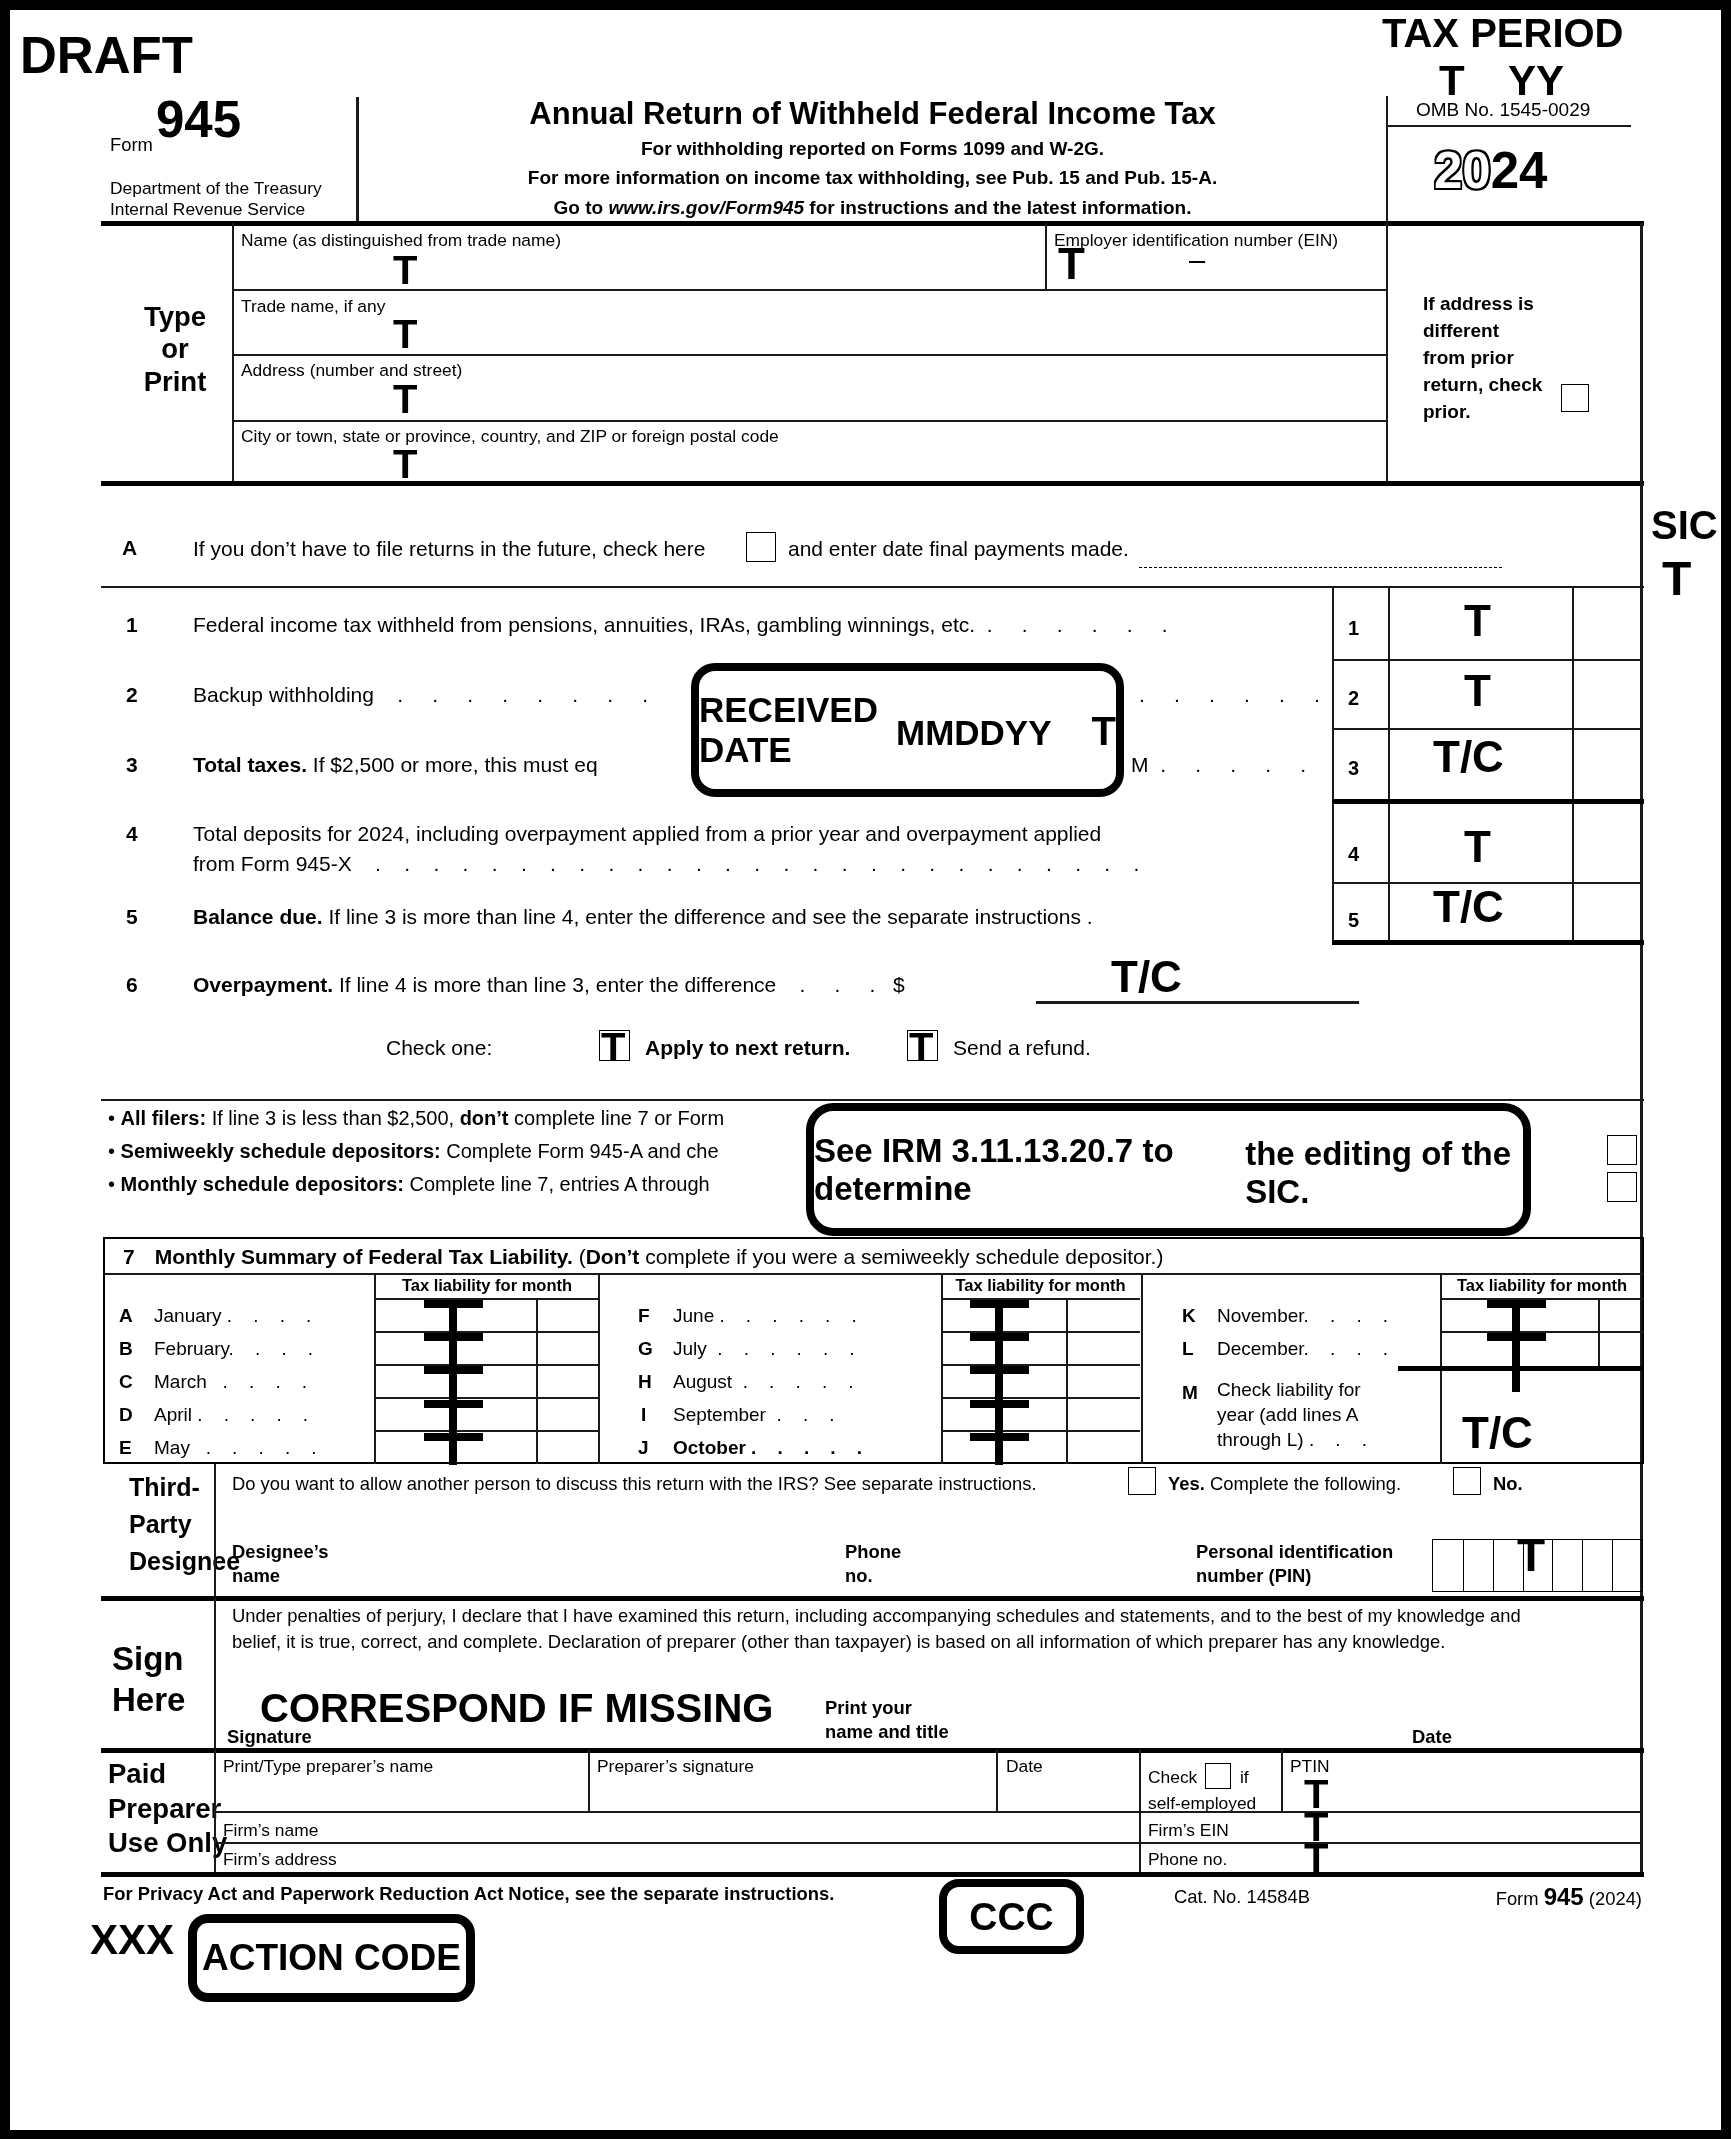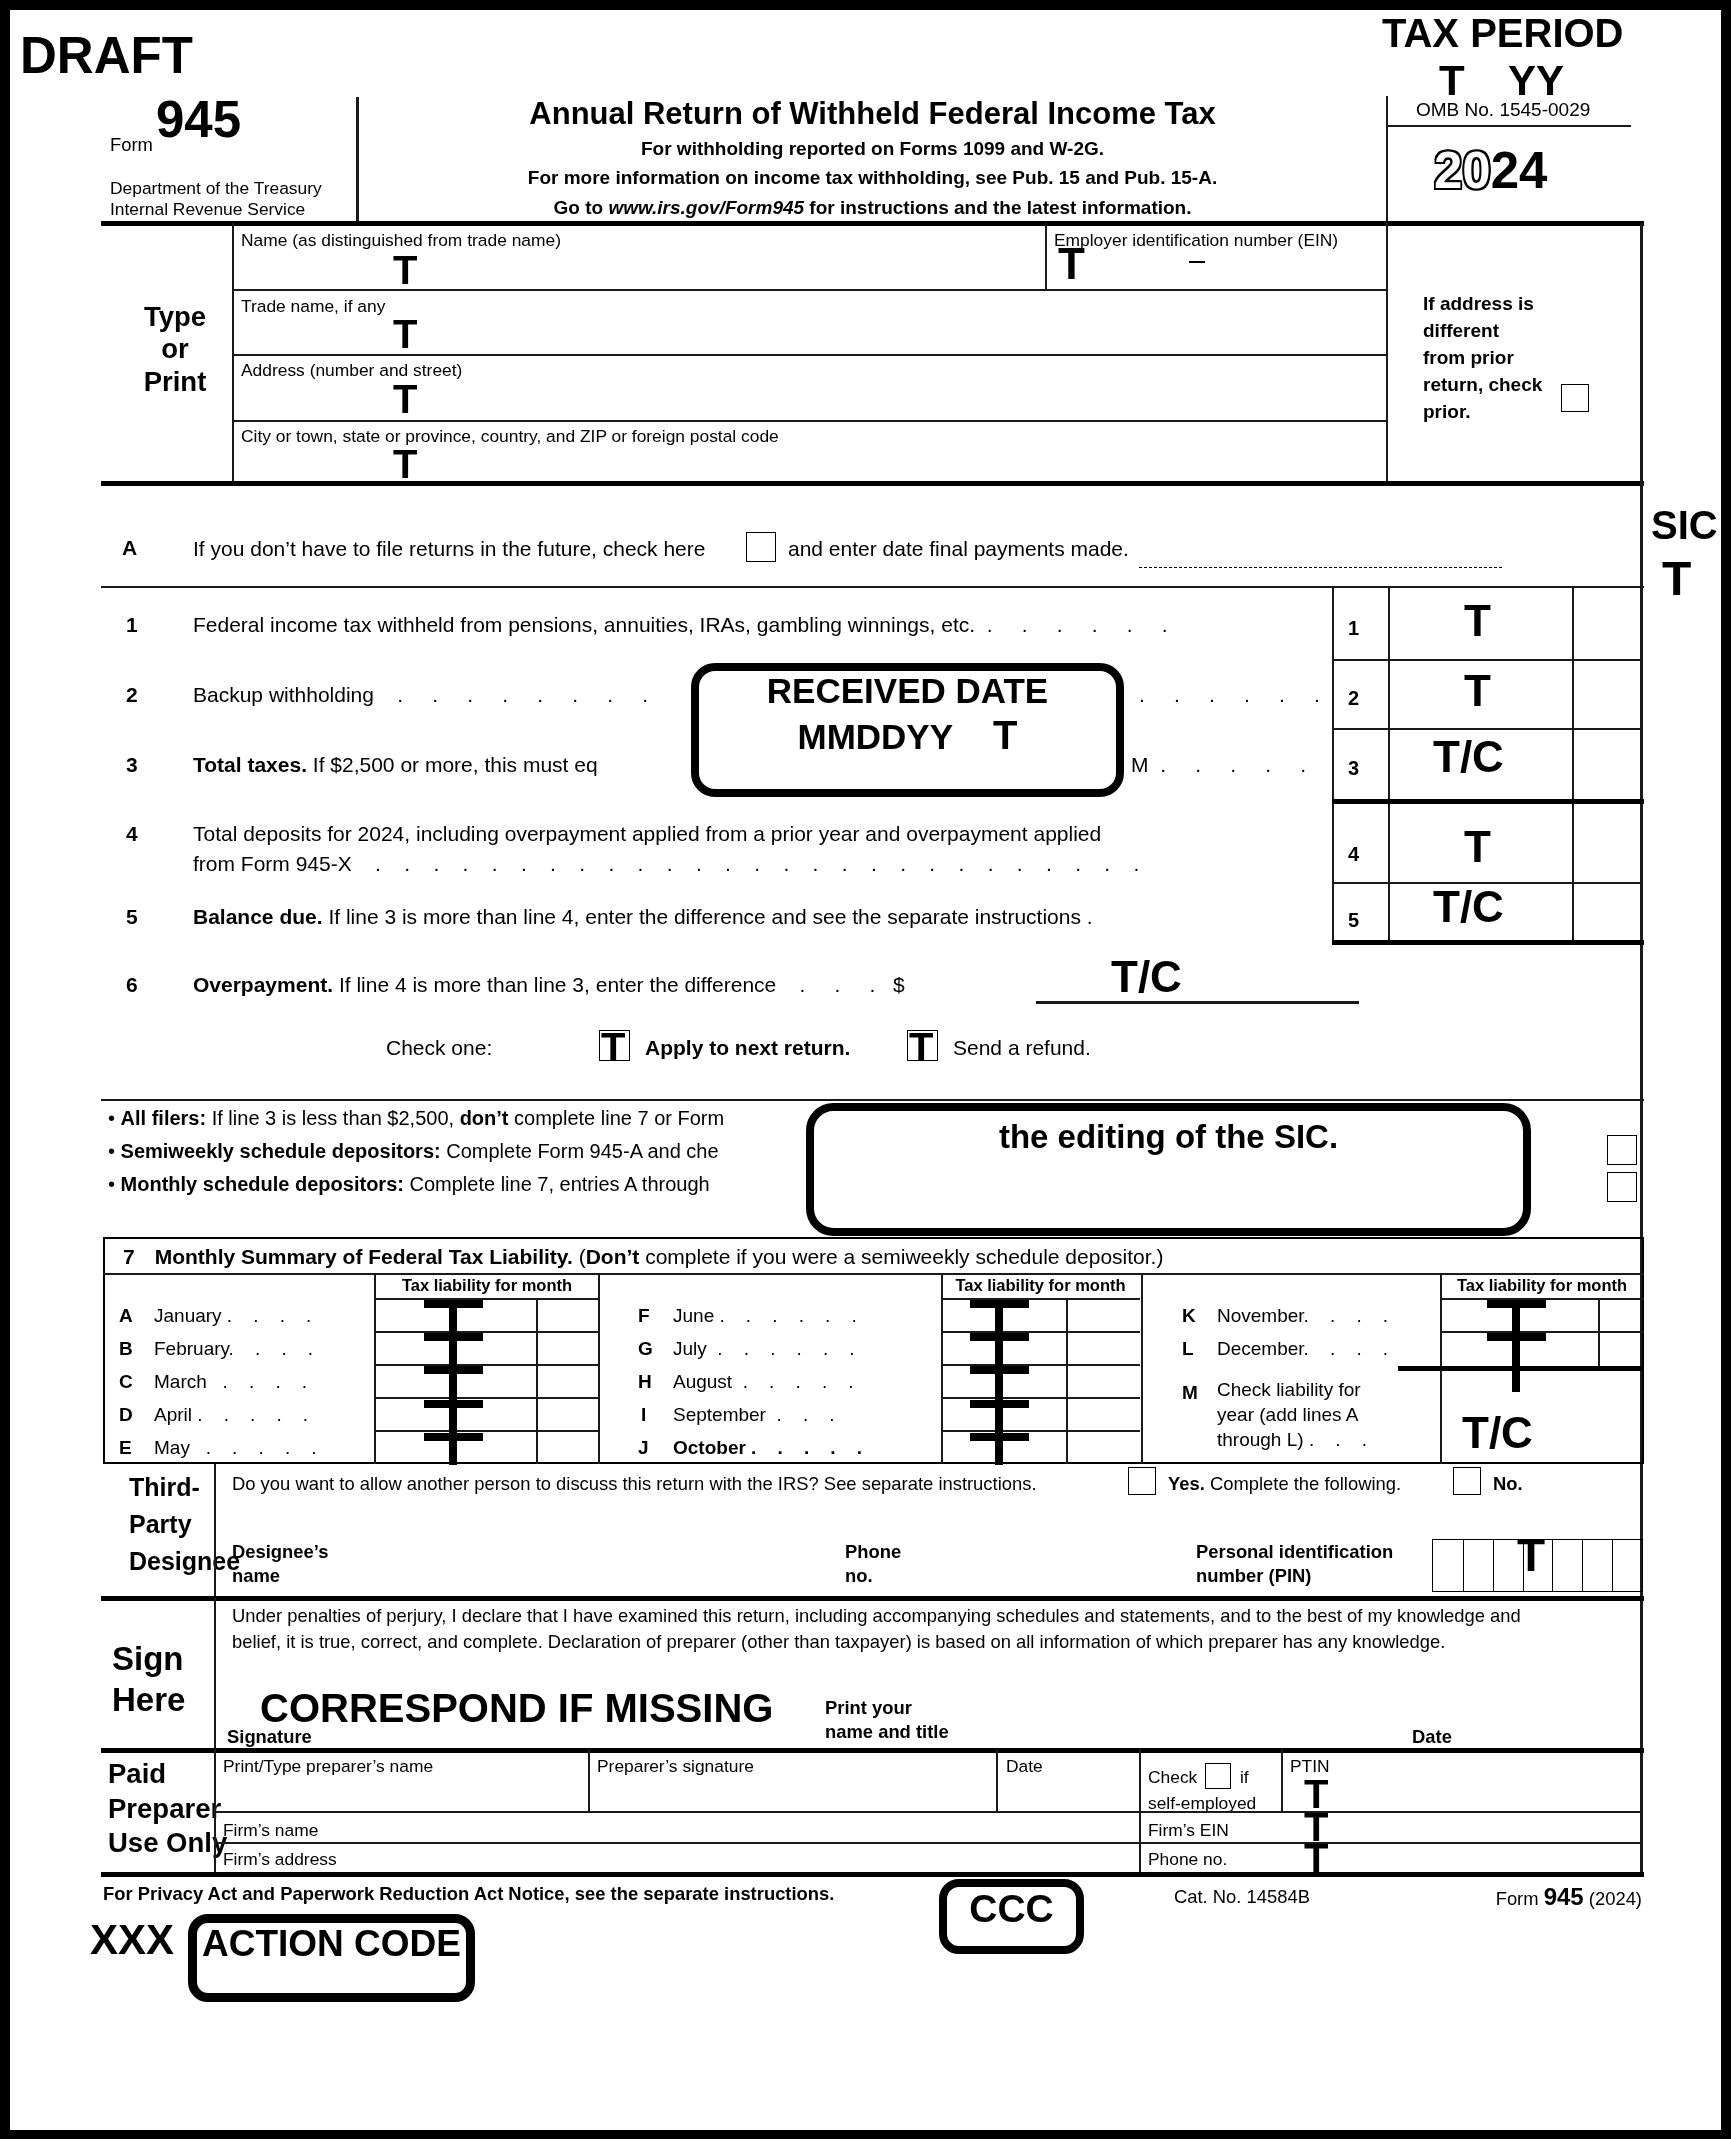--- a/index.html
+++ b/index.html
@@ -10,21 +10,21 @@
   .hl{position:absolute;background:#1a1a1a;height:1.8px;}
   .hl.thick{height:4.6px;background:#000;}
   .vl{position:absolute;background:#1a1a1a;width:1.8px;}
   .lbl{font-size:17.4px;}
   .item{font-size:21px;}
   .b{font-weight:bold;}
   .bb{font-weight:900;}
   .tmark{font-weight:900;line-height:1;}
   .cb{position:absolute;border:2.8px solid #000;background:#fff;}
   .stamp{position:absolute;border:8.3px solid #000;border-radius:24px;background:#fff;
-         display:flex;flex-direction:column;align-items:center;}
+         display:flex;flex-direction:row;align-items:center;justify-content:center;}
   .outline20{color:#fff;text-shadow:-1.8px -1.8px 0 #000,1.8px -1.8px 0 #000,-1.8px 1.8px 0 #000,1.8px 1.8px 0 #000,-1.8px 0 0 #000,1.8px 0 0 #000,0 -1.8px 0 #000,0 1.8px 0 #000;}
   .frame{position:absolute;left:0;top:0;width:1731px;height:2140px;border:10px solid #000;box-sizing:border-box;pointer-events:none;}
   .pinbox{position:absolute;border:1.8px solid #000;display:grid;grid-template-columns:repeat(7,1fr);}
   .pinbox div{border-left:0.9px solid #000;}
   .pinbox div:first-child{border-left:none;}
   .stem{position:absolute;background:#000;}
 </style>
 </head>
 <body>
 
@@ -156,20 +156,21 @@
 <div class="cb" style="left:907px;top:1030px;width:29px;height:29px;border-width:1.8px;"></div>
 <div class="abs tmark" style="left:909px;top:1027px;font-size:40px;">T</div>
 <div class="abs item" style="left:953px;top:1036px;">Send a refund.</div>
 
 <div class="hl" style="left:101px;top:1099px;width:1543px;"></div>
 <div class="abs" style="left:108px;top:1107px;font-size:20px;"><span>• </span><span class="b">All filers:</span><span> If line 3 is less than $2,500, </span><span class="b">don’t</span><span> complete line 7 or Form</span></div>
 <div class="abs" style="left:108px;top:1140px;font-size:20px;"><span>• </span><span class="b">Semiweekly schedule depositors:</span><span> Complete Form 945-A and che</span></div>
 <div class="abs" style="left:108px;top:1173px;font-size:20px;"><span>• </span><span class="b">Monthly schedule depositors:</span><span> Complete line 7, entries A through</span></div>
 
 <div class="stamp" style="left:806px;top:1103px;width:709px;height:117px;border-radius:27.5px;">
+  <div class="b" style="font-size:33px;">See IRM 3.11.13.20.7 to determine</div>
   <div class="b" style="font-size:33px;margin-top:7.3px;">the editing of the SIC.</div>
 </div>
 <div class="cb" style="left:1607px;top:1135px;width:27.5px;height:27.5px;border-width:1.8px;"></div>
 <div class="cb" style="left:1607px;top:1172px;width:27.5px;height:27.5px;border-width:1.8px;"></div>
 
 <div class="abs" style="left:103px;top:1237px;width:1541px;height:227px;border:2.8px solid #000;box-sizing:border-box;"></div>
 <div class="abs" style="left:123px;top:1245px;font-size:21px;"><span class="b">7</span><span class="b" style="margin-left:20px;">Monthly Summary of Federal Tax Liability.</span><span> (</span><span class="b">Don’t</span><span> complete if you were a semiweekly schedule depositor.)</span></div>
 <div class="hl" style="left:103px;top:1273px;width:1541px;"></div>
 
 <div class="vl" style="left:374px;top:1273px;height:191px;"></div>

